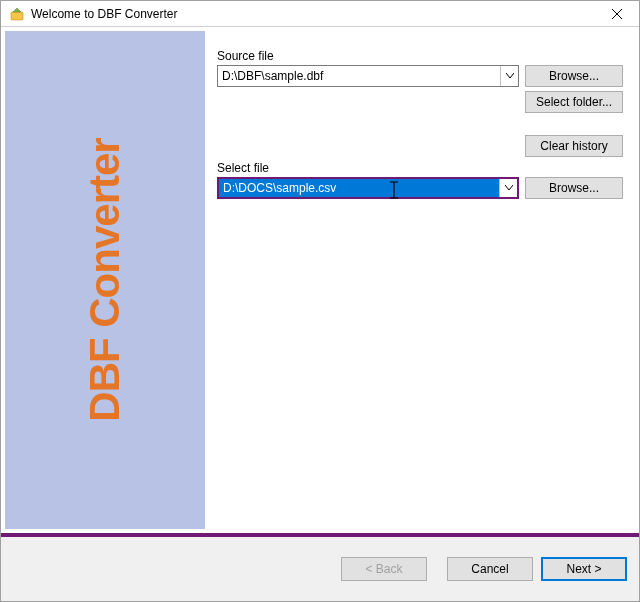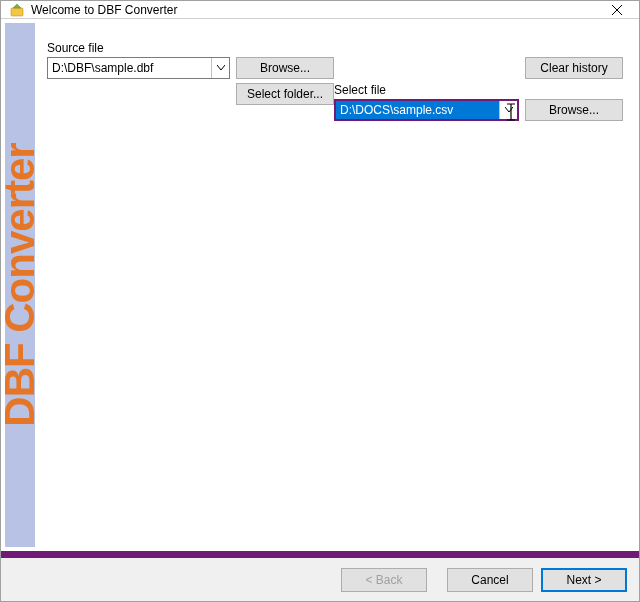--- a/index.html
+++ b/index.html
@@ -8,21 +8,21 @@
       height: 602px;
       font-family: "Segoe UI", Tahoma, sans-serif;
       font-size: 12px;
       background: #f0f0f0;
       border: 1px solid #a0a0a0;
       display: flex;
       flex-direction: column;
       overflow: hidden;
     }
     .titlebar {
-      height: 18px;
+      height: 26px;
       background: #ffffff;
       display: flex;
       align-items: center;
       padding: 0 0 0 8px;
       border-bottom: 1px solid #d0d0d0;
     }
     .app-icon {
       width: 16px;
       height: 16px;
       margin-right: 6px;
@@ -66,21 +66,21 @@
       color: #e67627;
       white-space: nowrap;
       letter-spacing: -1px;
       font-family: Arial, sans-serif;
     }
     .main {
       flex: 1;
       padding: 18px 12px 10px 12px;
       background: #ffffff;
       display: flex;
-      flex-direction: row;
+      flex-direction: column;
     }
     .field-group { margin-bottom: 6px; }
     .field-label {
       font-size: 12px;
       color: #000;
       margin-bottom: 2px;
     }
     .row {
       display: flex;
       gap: 6px;
@@ -137,22 +137,22 @@
       align-items: flex-end;
     }
     .output-section { margin-top: 16px; }
     .cursor-caret {
       position: absolute;
       pointer-events: none;
       left: 168px;
       top: 1px;
     }
     .footer {
-      height: 50px;
-      border-top: 7px solid #701a75;
+      height: 68px;
+      border-top: 4px solid #701a75;
       background: #f0f0f0;
       display: flex;
       justify-content: flex-end;
       align-items: center;
       padding: 0 12px;
       gap: 8px;
     }
     .footer .btn {
       min-width: 86px;
       height: 24px;

